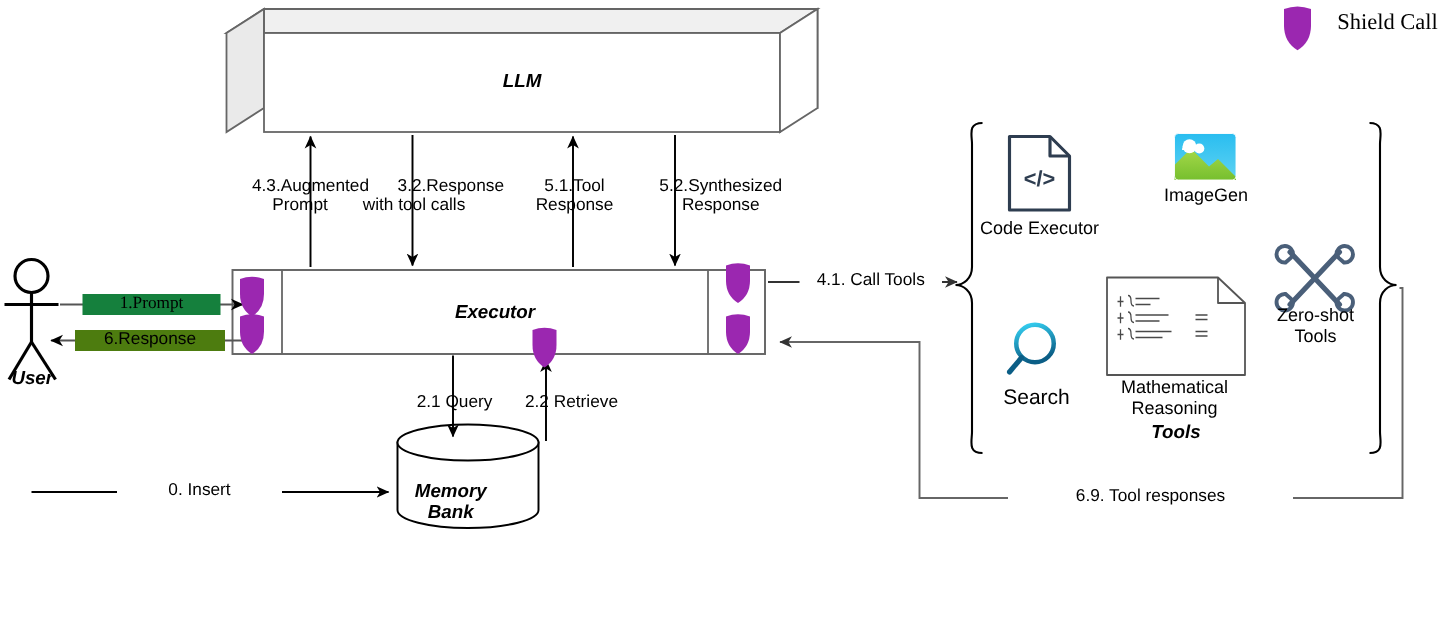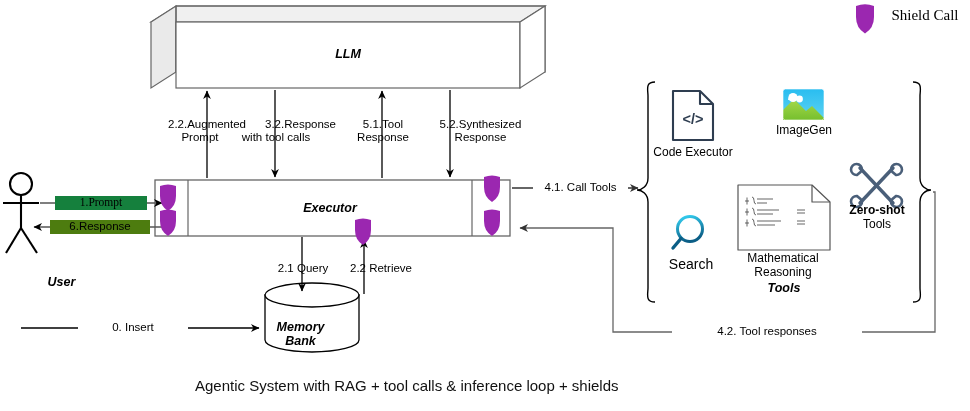--- a/index.html
+++ b/index.html
@@ -204,25 +204,25 @@
       <path d="M856,6 q9,-3.5 18,0 v11 q0,11 -9,16.5 q-9,-5.5 -9,-16.5 Z"></path>
     </g>
   </svg>
 
   <div class="lbl-box node-title" style="left:176px; top:47px; width:344px;">LLM</div>
 
   <div class="lbl-box node-title" style="left:188px; top:201px; width:284px;">Executor</div>
 
   <div class="lbl-box node-title" style="left:265px; top:320px; width:71px;">Memory Bank</div>
 
-  <div class="lbl-box node-title" style="left:0px; top:275px; width:43px;padding-left:40px;">User</div>
+  <div class="lbl-box node-title" style="left:0px; top:245px; width:43px;">User</div>
 
   <div class="lbl-box node-title" style="left:738px; top:281px; width:92px; font-size:12.5px;">Tools</div>
 
-  <div class="lbl" style="left:137px; top:118px; width:140px;">2.2.Augmented</div>
+  <div class="lbl" style="left:137px; top:118px; width:140px;">4.3.Augmented</div>
   <div class="lbl" style="left:130px; top:131px; width:140px;">Prompt</div>
 
   <div class="lbl" style="left:216px; top:118px; width:120px;text-align:right;">3.2.Response</div>
   <div class="lbl" style="left:216px; top:131px; width:120px;">with tool calls</div>
 
   <div class="lbl" style="left:338px; top:118px; width:90px;">5.1.Tool</div>
   <div class="lbl" style="left:338px; top:131px; width:90px;">Response</div>
 
   <div class="lbl" style="left:418px; top:118px; width:125px;">5.2.Synthesized</div>
   <div class="lbl" style="left:418px; top:131px; width:125px;">Response</div>
@@ -232,31 +232,30 @@
   <div class="lbl" style="left:50px; top:220px; width:100px; background:#4d7c0f;">6.Response</div>
 
   <div class="lbl" style="left:263px; top:262px; width:80px;">2.1 Query</div>
 
   <div class="lbl" style="left:334px; top:262px; width:94px;">2.2 Retrieve</div>
 
   <div class="lbl" style="left:78px; top:321px; width:110px; background:#fff;">0. Insert</div>
 
   <div class="lbl" style="left:533px; top:181px; width:95px; background:#fff;">4.1. Call Tools</div>
 
-  <div class="lbl" style="left:672px; top:325px; width:190px; background:#fff;">4.2. Tool responses</div>
+  <div class="lbl" style="left:672px; top:325px; width:190px; background:#fff;">6.9. Tool responses</div>
 
   <div class="lbl" style="left:643px; top:146px; width:100px; font-size:12px;">Code Executor</div>
 
   <div class="lbl" style="left:768px; top:124px; width:72px; font-size:12px;">ImageGen</div>
 
-  <div class="lbl" style="left:838px; top:204px; width:78px; font-size:12px;font-weight:bold;">Zero-shot</div>
+  <div class="lbl" style="left:838px; top:204px; width:78px; font-size:12px;">Zero-shot</div>
   <div class="lbl" style="left:838px; top:218px; width:78px; font-size:12px;">Tools</div>
 
   <div class="lbl" style="left:660px; top:258px; width:62px; font-size:14px;">Search</div>
 
   <div class="lbl" style="left:726px; top:252px; width:114px; font-size:12px;">Mathematical</div>
   <div class="lbl" style="left:726px; top:266px; width:114px; font-size:12px;">Reasoning</div>
 
   <div class="lbl" style="left:880px; top:9px; width:90px; text-align:center; font-size:15px;font-family:Liberation Serif, serif;">Shield Call</div>
 
-  <div class="caption" style="left:195px; top:377px;">Agentic System with RAG + tool calls &amp; inference loop + shields</div>
 
 </div>
 
 </body></html>

